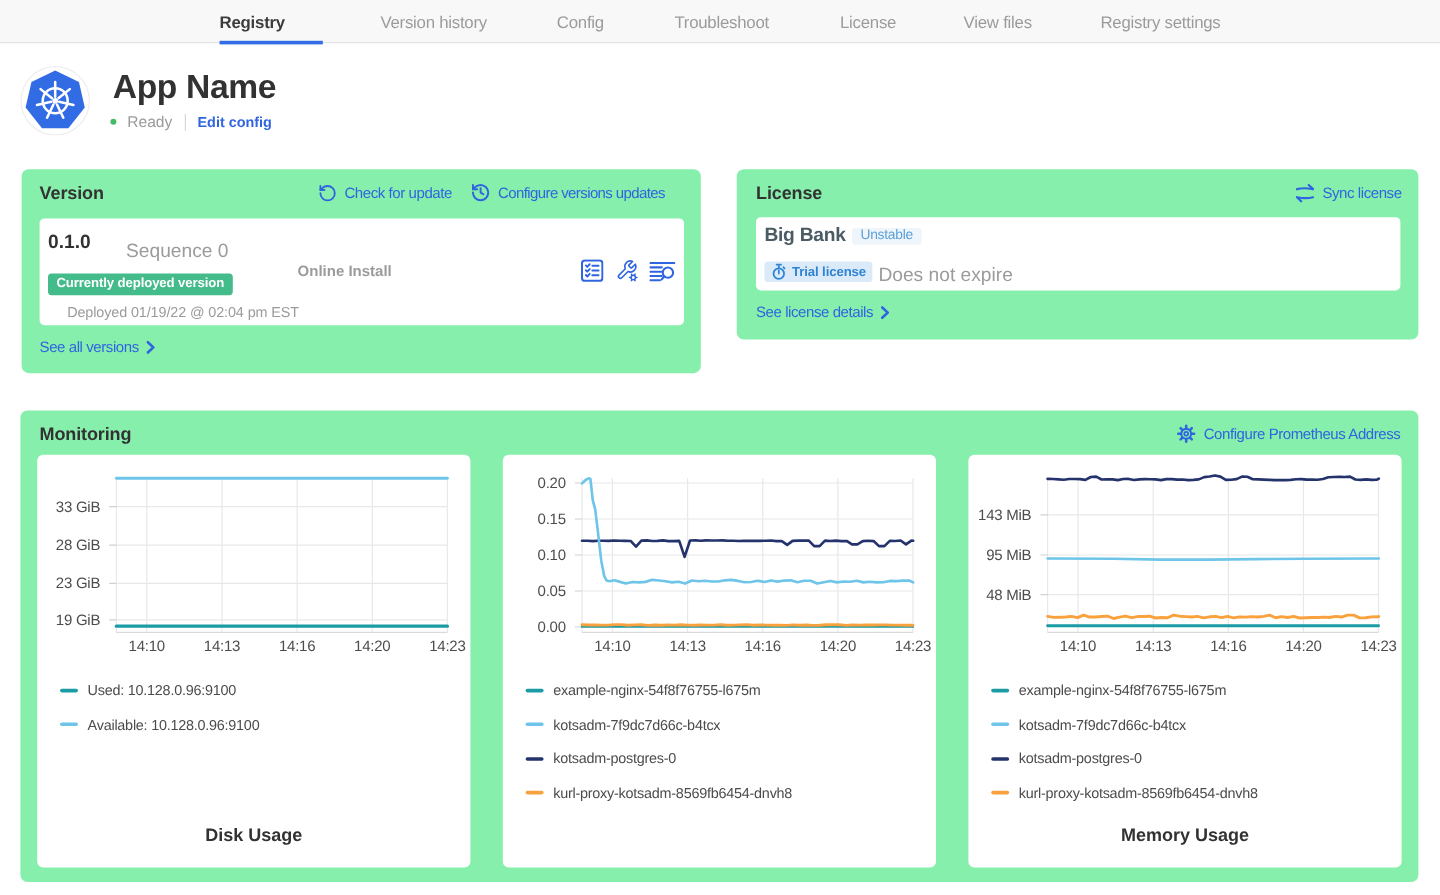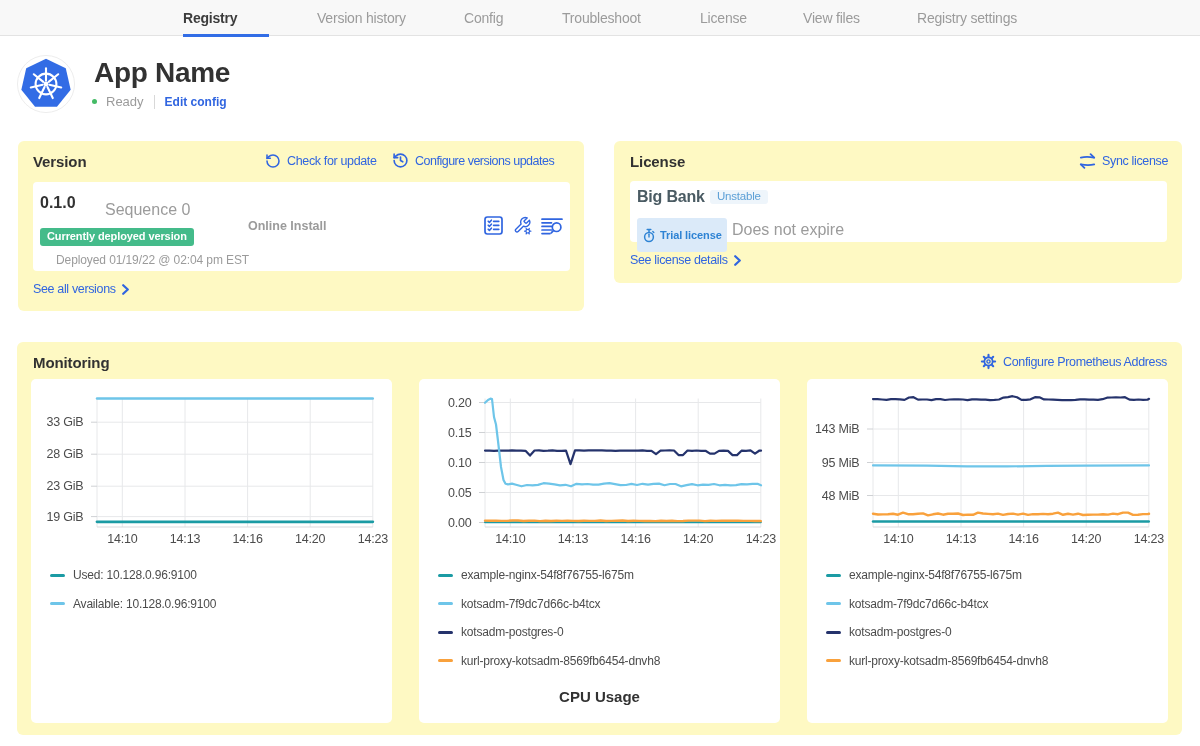--- a/index.html
+++ b/index.html
@@ -1,20 +1,20 @@
 <!DOCTYPE html>
 <html><head><meta charset="utf-8"><style>
 * { margin:0; padding:0; box-sizing:border-box; }
 body { width:1200px; height:746px; position:relative; background:#fff; font-family:"Liberation Sans",sans-serif; overflow:hidden; }
 .abs { position:absolute;text-align:center; }
 .nav { position:absolute; left:0; top:0; width:1200px; height:36px; background:#f8f8f8; border-bottom:1px solid #e3e3e3; }
 .tab { position:absolute; top:0; height:35px; line-height:37px; font-size:14px; color:#9b9b9b; letter-spacing:-0.2px; }
 .tab.on { color:#3c3c3c; font-weight:bold; }
 .underline { position:absolute; left:183px; top:34px; width:86px; height:2.5px; background:#326de6; }
-.card { position:absolute; background:#fef9c3; border-radius:6px; }
+.card { position:absolute; background:#86efac; border-radius:6px; }
 .whitecard { position:absolute; background:#fff; border-radius:4px; }
 .h2 { position:absolute; font-size:15px; font-weight:bold; color:#323232; letter-spacing:-0.1px; }
 .link { position:absolute; display:flex; align-items:center; font-size:12.5px; font-weight:normal; color:#3065e0; letter-spacing:-0.35px; white-space:nowrap; }
 .link svg { margin-right:6px; flex:none; }
 .chartcard { position:absolute; top:37px; width:361px; height:344px; background:#fff; border-radius:5px; }
 .lgrow { position:absolute; left:19px; height:13px; display:flex; align-items:center; }
 .dash { width:14.5px; height:3px; border-radius:1.5px; flex:none; }
 .ltext { margin-left:8.5px; font-size:12px; color:#4c4c4c; letter-spacing:-0.2px; white-space:nowrap; }
 .ctitle { position:absolute; top:309px; left:0; width:100%; text-align:center; font-size:15px; font-weight:bold; color:#323232; }
 svg text { font-family:"Liberation Sans",sans-serif; letter-spacing:-0.2px; }
@@ -127,21 +127,21 @@
         <path d="M1.8 4.6 C5 3.8 11 3.8 15 4.6"></path>
         <path d="M11.6 1.2 L15.2 4.6"></path>
         <path d="M15.2 11.4 C12 12.2 6 12.2 2 11.4"></path>
         <path d="M5.4 14.8 L1.8 11.4"></path>
       </svg>
       <span>Sync license</span>
     </div>
  <div class="whitecard" style="left:16px;top:40px;width:537px;height:61px">
    <div class="abs" style="left:7px;top:7px;font-size:16px;font-weight:bold;color:#4a5b63;letter-spacing:-0.2px">Big Bank</div>
    <div class="abs" style="left:80px;top:9px;height:13.5px;background:#eef5fb;border-radius:3px;color:#5b9fd6;font-size:11.5px;line-height:13.5px;padding:0 7px;letter-spacing:-0.2px">Unstable</div>
-   <div class="abs" style="left:7px;top:37px;height:34px;background:#dbeaf9;border-radius:3px;display:flex;align-items:center;padding:0 5px">
+   <div class="abs" style="left:7px;top:37px;height:17px;background:#dbeaf9;border-radius:3px;display:flex;align-items:center;padding:0 5px">
         <span style="display:flex">
           <svg width="14" height="15" viewBox="0 0 14 15" fill="none" stroke="#2e83d4">
             <circle cx="7" cy="9" r="4.4" stroke-width="1.5"></circle>
             <line x1="7" y1="2.6" x2="7" y2="4.4" stroke-width="1.5" stroke-linecap="round"></line>
             <line x1="5.2" y1="1.6" x2="8.8" y2="1.6" stroke-width="1.5" stroke-linecap="round"></line>
             <line x1="7" y1="9" x2="7" y2="6.2" stroke-width="1.4" stroke-linecap="round"></line>
             <line x1="10.8" y1="3.6" x2="11.8" y2="4.6" stroke-width="1.4" stroke-linecap="round"></line>
           </svg>
         </span>
         <span style="margin-left:4px;font-size:11px;font-weight:bold;color:#2e83d4;letter-spacing:-0.1px">Trial license</span>
@@ -203,21 +203,21 @@
         <text x="341.8" y="163.5" text-anchor="middle" font-size="12.5" fill="#4c4c4c">14:23</text>
         <polyline points="66.0,19.5 341.8,19.5" fill="none" stroke="#6ec5e9" stroke-width="2.4" stroke-linejoin="round" stroke-linecap="round"></polyline>
         <polyline points="66.0,142.8 341.8,142.8" fill="none" stroke="#1b9ba4" stroke-width="2.8" stroke-linejoin="round" stroke-linecap="round"></polyline>
       </svg>
    <div class="lgrow" style="top:189.5px">
         <span class="dash" style="background:#1b9ba4"></span>
         <span class="ltext">Used: 10.128.0.96:9100</span>
       </div><div class="lgrow" style="top:218.0px">
         <span class="dash" style="background:#6ec5e9"></span>
         <span class="ltext">Available: 10.128.0.96:9100</span>
-      </div>
+      </div><div class="ctitle">Disk Usage</div>
  </div>
  <div class="chartcard" style="left:402px">
    <svg width="361" height="175" viewBox="0 0 361 175">
         <line x1="66" y1="19.5" x2="66" y2="148" stroke="#e7e8ea" stroke-width="1"></line>
         <line x1="91.3" y1="19.5" x2="91.3" y2="148" stroke="#e7e8ea" stroke-width="1"></line>
         <line x1="154.0" y1="19.5" x2="154.0" y2="148" stroke="#e7e8ea" stroke-width="1"></line>
         <line x1="216.6" y1="19.5" x2="216.6" y2="148" stroke="#e7e8ea" stroke-width="1"></line>
         <line x1="279.2" y1="19.5" x2="279.2" y2="148" stroke="#e7e8ea" stroke-width="1"></line>
         <line x1="341.8" y1="19.5" x2="341.8" y2="148" stroke="#e7e8ea" stroke-width="1"></line>
         <line x1="66" y1="148" x2="341.8" y2="148" stroke="#d9dadd" stroke-width="1"></line>
@@ -251,21 +251,21 @@
         <span class="ltext">example-nginx-54f8f76755-l675m</span>
       </div><div class="lgrow" style="top:218.0px">
         <span class="dash" style="background:#6ec5e9"></span>
         <span class="ltext">kotsadm-7f9dc7d66c-b4tcx</span>
       </div><div class="lgrow" style="top:246.5px">
         <span class="dash" style="background:#25336c"></span>
         <span class="ltext">kotsadm-postgres-0</span>
       </div><div class="lgrow" style="top:275.0px">
         <span class="dash" style="background:#f9a13c"></span>
         <span class="ltext">kurl-proxy-kotsadm-8569fb6454-dnvh8</span>
-      </div><div class="ctitle">CPU Usage</div>
+      </div>
  </div>
  <div class="chartcard" style="left:790px">
    <svg width="361" height="175" viewBox="0 0 361 175">
         <line x1="66" y1="19.5" x2="66" y2="148" stroke="#e7e8ea" stroke-width="1"></line>
         <line x1="91.3" y1="19.5" x2="91.3" y2="148" stroke="#e7e8ea" stroke-width="1"></line>
         <line x1="154.0" y1="19.5" x2="154.0" y2="148" stroke="#e7e8ea" stroke-width="1"></line>
         <line x1="216.6" y1="19.5" x2="216.6" y2="148" stroke="#e7e8ea" stroke-width="1"></line>
         <line x1="279.2" y1="19.5" x2="279.2" y2="148" stroke="#e7e8ea" stroke-width="1"></line>
         <line x1="341.8" y1="19.5" x2="341.8" y2="148" stroke="#e7e8ea" stroke-width="1"></line>
         <line x1="66" y1="148" x2="341.8" y2="148" stroke="#d9dadd" stroke-width="1"></line>
@@ -293,14 +293,14 @@
         <span class="ltext">example-nginx-54f8f76755-l675m</span>
       </div><div class="lgrow" style="top:218.0px">
         <span class="dash" style="background:#6ec5e9"></span>
         <span class="ltext">kotsadm-7f9dc7d66c-b4tcx</span>
       </div><div class="lgrow" style="top:246.5px">
         <span class="dash" style="background:#25336c"></span>
         <span class="ltext">kotsadm-postgres-0</span>
       </div><div class="lgrow" style="top:275.0px">
         <span class="dash" style="background:#f9a13c"></span>
         <span class="ltext">kurl-proxy-kotsadm-8569fb6454-dnvh8</span>
-      </div>
+      </div><div class="ctitle">Memory Usage</div>
  </div>
 </div>
 </body></html>

